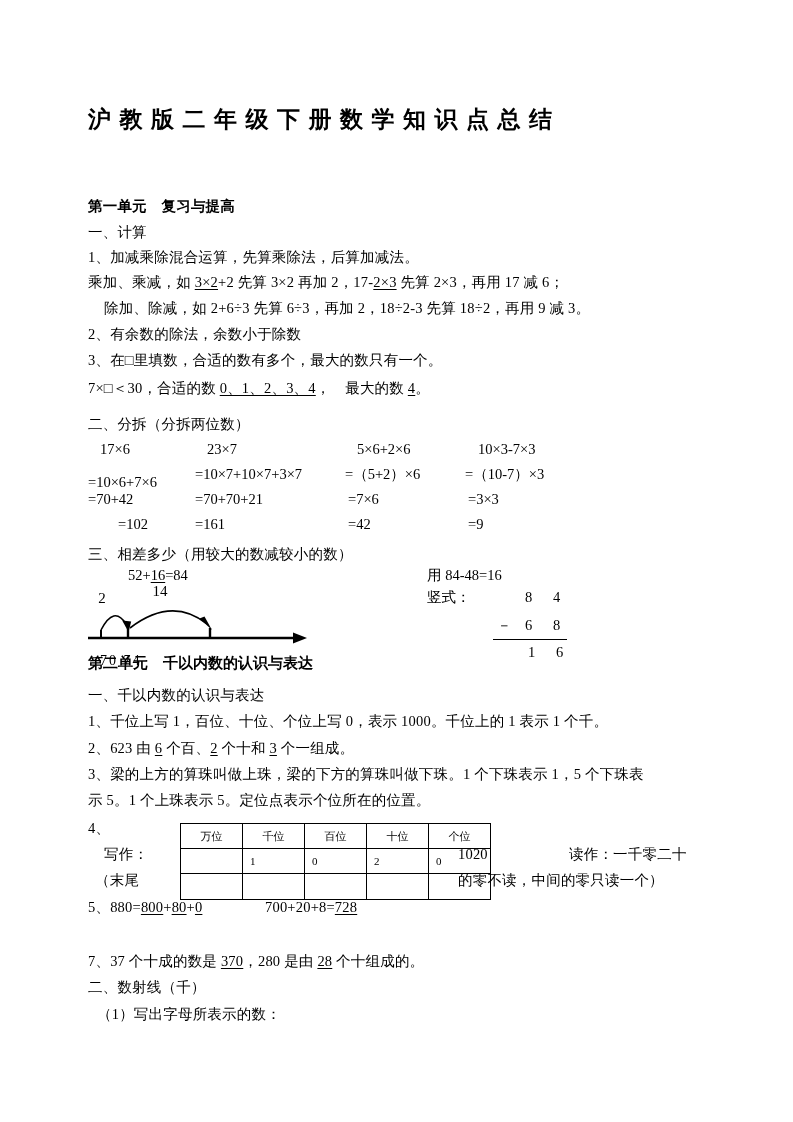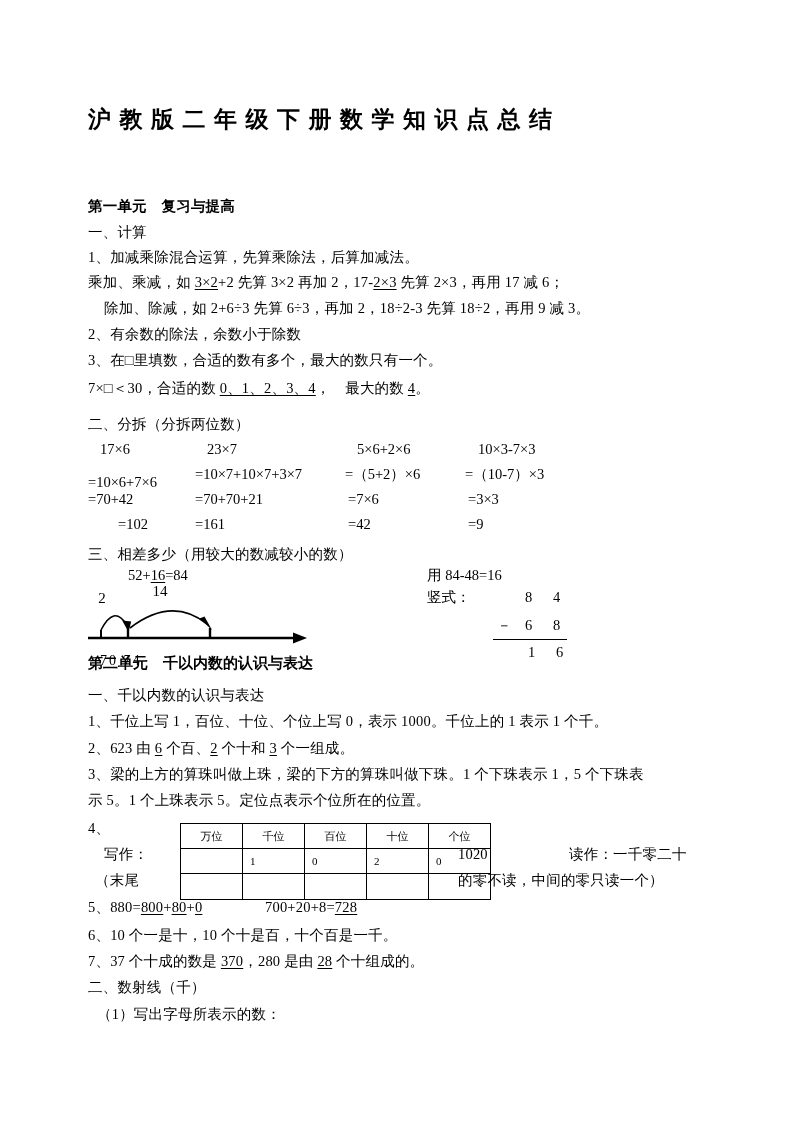--- a/index.html
+++ b/index.html
@@ -259,21 +259,20 @@
   <div class="line" style="left:550px; top:846px;margin-left:19px;">读作：一千零二十</div>
   <div class="line" style="left:458px; top:872px;">的零不读，中间的零只读一个）</div>
 
   <div class="line" style="top:899px;">
     <span>5、880=</span><span class="u">800</span><span>+</span><span class="u">80</span><span>+</span><span class="u">0</span>
   </div>
   <div class="line" style="left:265px; top:899px;">
     <span>700+20+8=</span><span class="u">728</span>
   </div>
 
-  <div class="line" style="top:927px;">6、10 个一是十，10 个十是百，十个百是一千。</div>
 
   <div class="line" style="top:953px;">
     <span>7、37 个十成的数是 </span><span class="u">370</span><span>，280 是由 </span><span class="u">28</span><span> 个十组成的。</span>
   </div>
 
   <div class="line" style="top:979px;">二、数射线（千）</div>
   <div class="line" style="left:97px; top:1006px;">（1）写出字母所表示的数：</div>
 
 </div>
 

